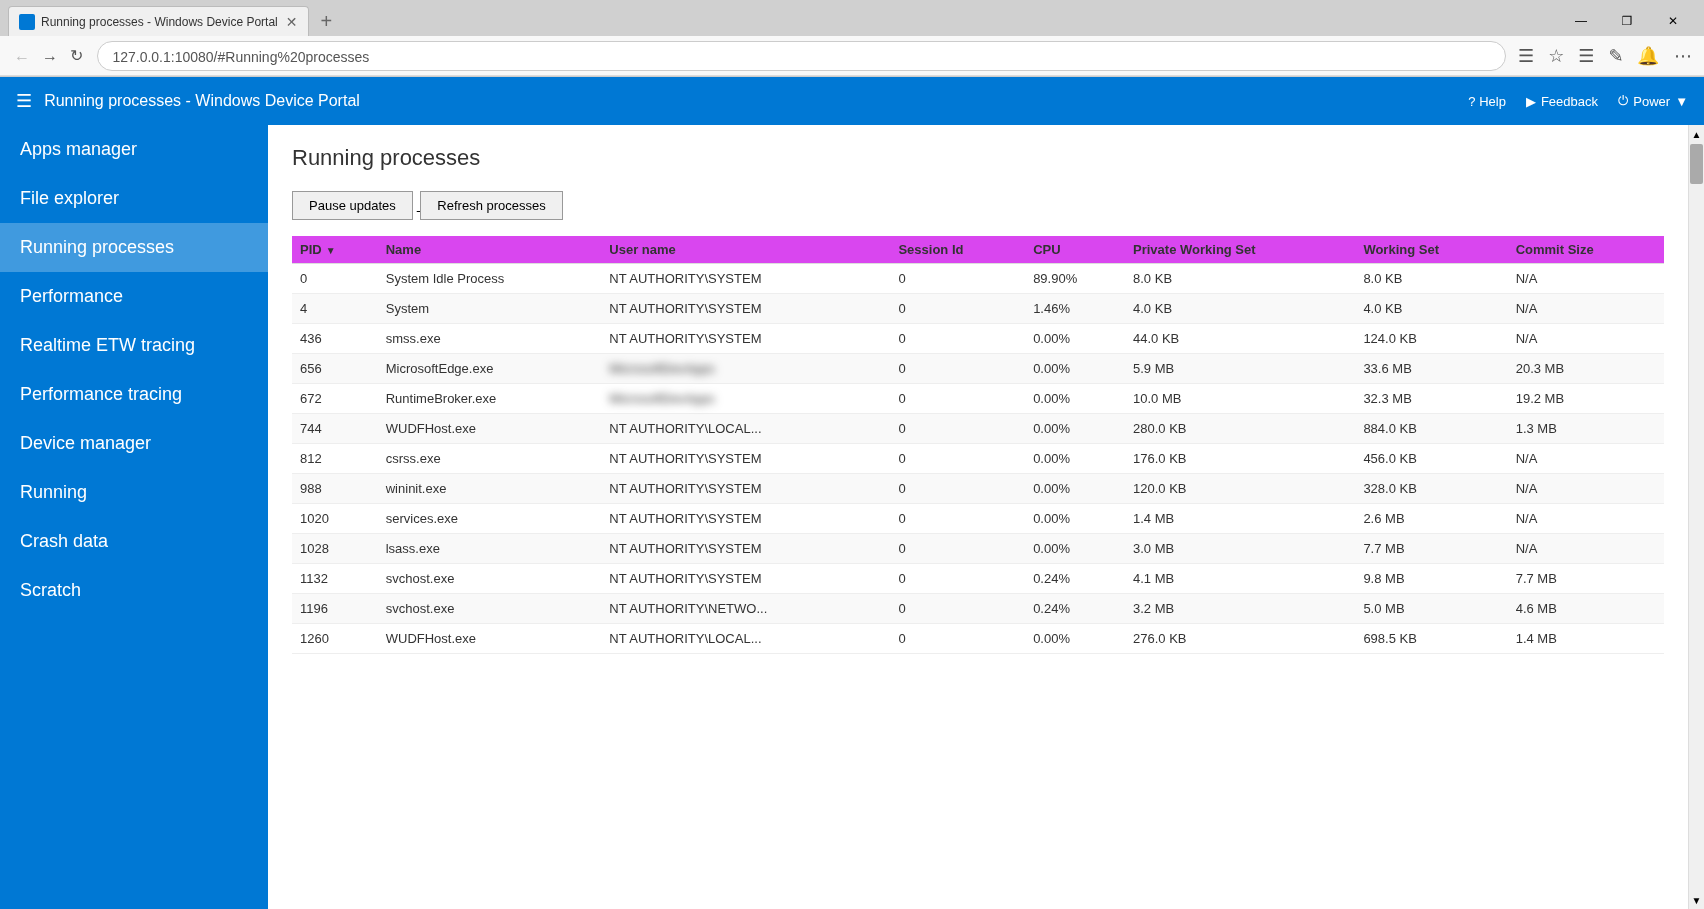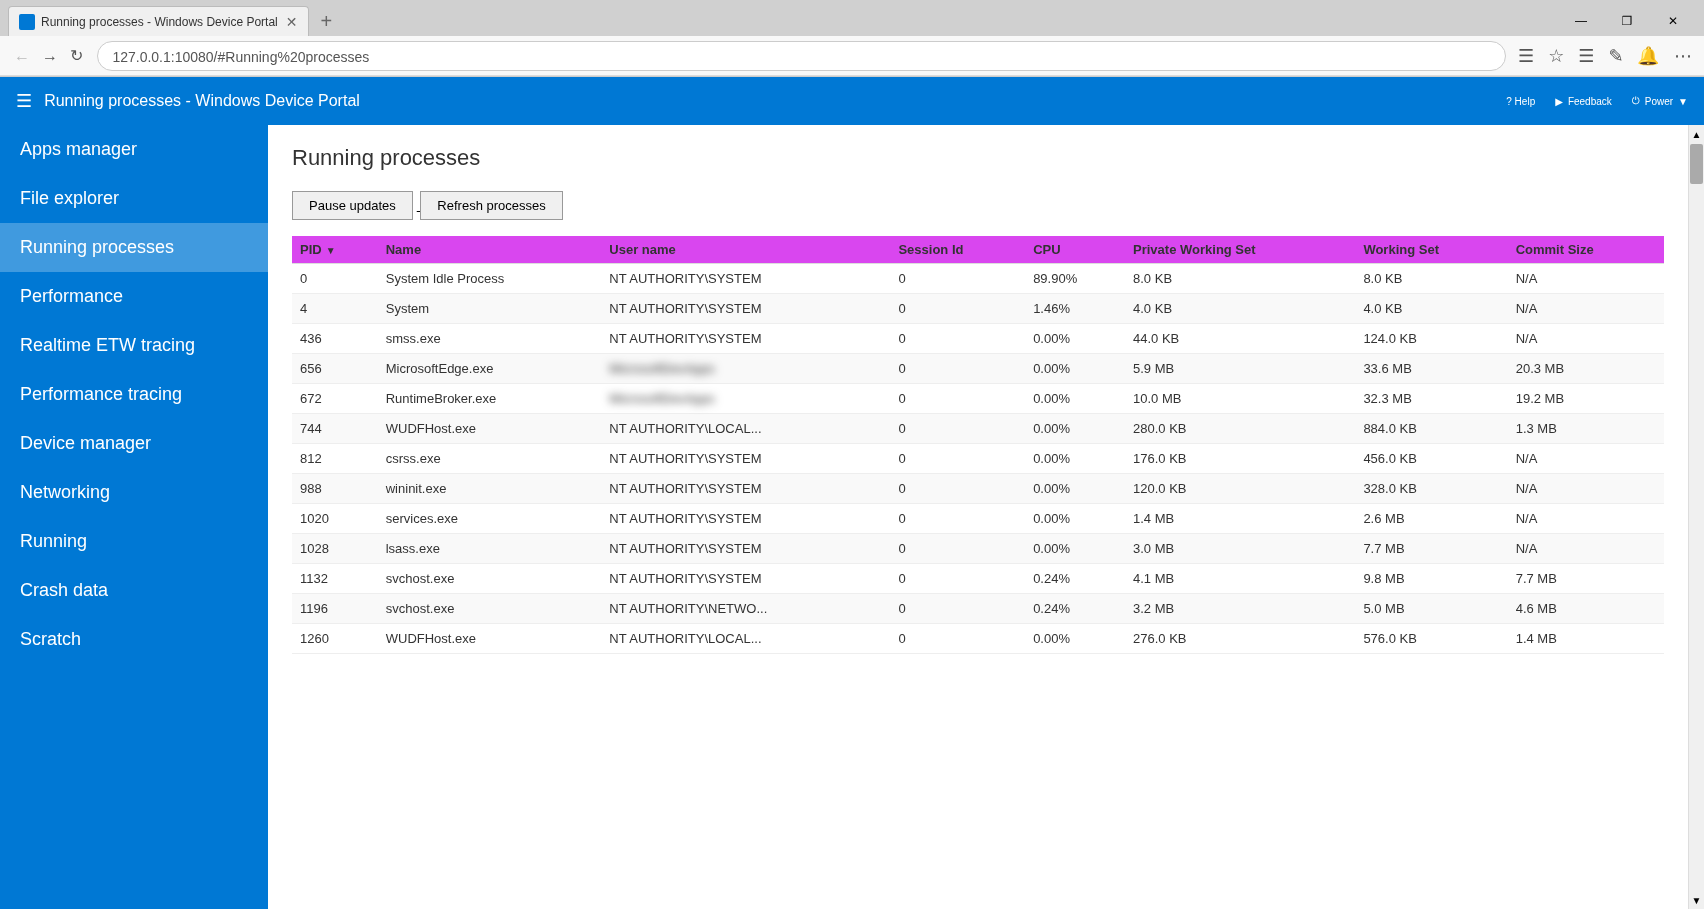--- a/index.html
+++ b/index.html
@@ -21,21 +21,21 @@
     .nav-btn.disabled { color: #bbb; cursor: default; }
     .address-bar { flex: 1; margin: 0 8px; background: white; border: 1px solid #ccc; border-radius: 15px; padding: 4px 14px; font-size: 14px; color: #555; height: 30px; line-height: 22px; }
     .nav-actions { display: flex; align-items: center; gap: 6px; }
     .nav-action-btn { background: none; border: none; cursor: pointer; font-size: 18px; color: #555; padding: 4px; }
 
     
     .app-header { background: #0078d4; color: white; display: flex; align-items: center; padding: 0 16px; height: 48px; }
     .hamburger { font-size: 18px; margin-right: 12px; cursor: pointer; }
     .app-title { font-size: 16px; font-weight: 400; flex: 1; }
     .header-actions { display: flex; align-items: center; gap: 20px; }
-    .header-btn { background: none; border: none; color: white; cursor: pointer; font-size: 10px; display: flex; align-items: center; gap: 5px; }
+    .header-btn { background: none; border: none; color: white; cursor: pointer; font-size: 13px; display: flex; align-items: center; gap: 5px; }
 
     
     .main-layout { display: flex; height: calc(909px - 36px - 40px - 48px); }
 
     
     .sidebar { width: 268px; background: #0078d4; color: white; overflow-y: auto; flex-shrink: 0; }
     .sidebar-item { padding: 14px 20px; cursor: pointer; font-size: 18px; font-weight: 400; }
     .sidebar-item.active { background: rgba(255,255,255,0.25); }
 
     
@@ -111,21 +111,20 @@
 
   <div class="sidebar" style="position:relative;">
     <div id="sidebar-items-container">
         <div class="sidebar-item">Apps manager</div>
         <div class="sidebar-item">File explorer</div>
         <div class="sidebar-item active">Running processes</div>
         <div class="sidebar-item">Performance</div>
         <div class="sidebar-item">Realtime ETW tracing</div>
         <div class="sidebar-item">Performance tracing</div>
         <div class="sidebar-item">Device manager</div>
-        <div class="sidebar-item">Networking</div>
         <div class="sidebar-item">Running</div>
         <div class="sidebar-item">Crash data</div>
         <div class="sidebar-item">Scratch</div>
       </div>
   </div>
 
   <div class="content">
     <div class="content-inner">
       <h1 class="page-title">Running processes</h1>
       <div class="btn-group">
@@ -267,21 +266,21 @@
               <td>5.0 MB</td>
               <td>4.6 MB</td>
             </tr>
             <tr>
               <td>1260</td>
               <td>WUDFHost.exe</td>
               <td>NT AUTHORITY\LOCAL...</td>
               <td>0</td>
               <td>0.00%</td>
               <td>276.0 KB</td>
-              <td>576.0 KB</td>
+              <td>698.5 KB</td>
               <td>1.4 MB</td>
             </tr>
           </tbody>
       </table>
     </div>
   </div>
 
   <div style="width:16px; background:#f0f0f0; border-left:1px solid #ddd; display:flex; flex-direction:column; align-items:center;">
     <div style="font-size:10px; padding:4px; cursor:pointer;">▲</div>
     <div style="flex:1; width:100%; position:relative;">

